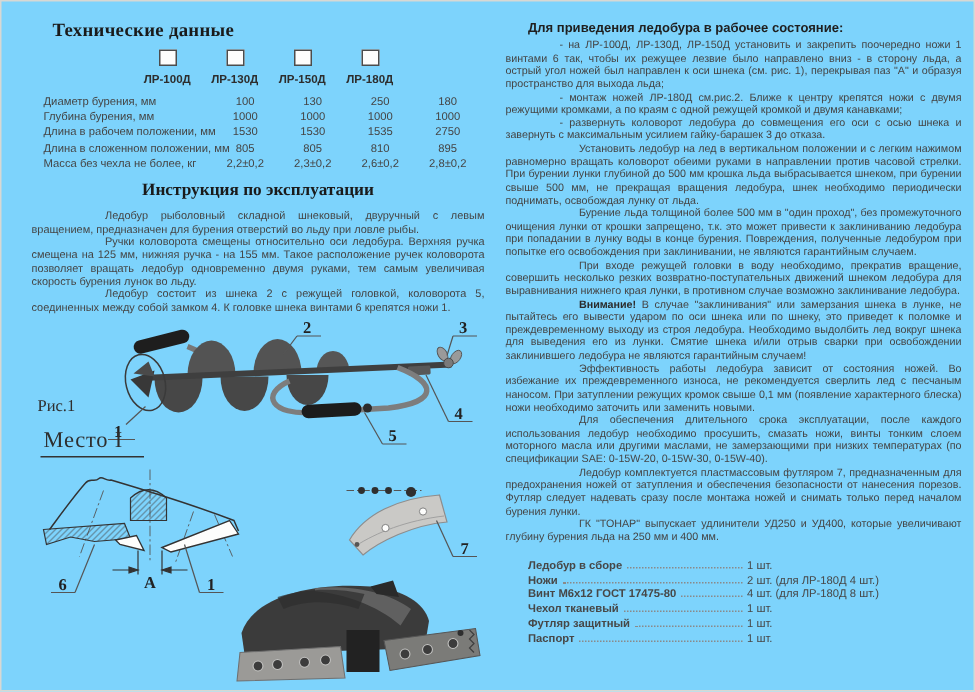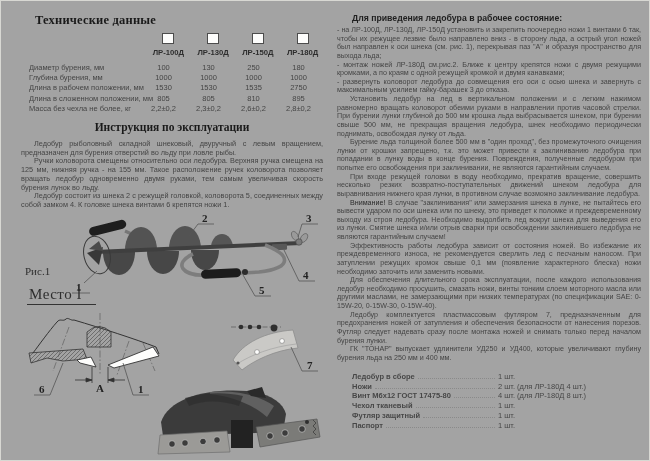--- a/index.html
+++ b/index.html
@@ -1,43 +1,43 @@
 <!DOCTYPE html>
 <html lang="ru"><head>
 <meta charset="utf-8">
 <style>
   html,body{margin:0;padding:0;background:#e9e9e6;}
   .page{
     width:650px;height:461px;position:relative;margin:0 auto;
-    background:#a3a3a3;border:1px solid #d8d8d3;box-sizing:border-box;overflow:hidden;
+    background:#7dd3fc;border:1px solid #d8d8d3;box-sizing:border-box;overflow:hidden;
     font-family:"Liberation Sans",sans-serif;color:#454545;
   }
   
   .tech{position:absolute;left:28px;top:12px;width:296px;}
   .tech h1{
     font-family:"Liberation Serif",serif;font-size:12.5px;font-weight:bold;
     color:#1a1a1a;margin:0 0 5px 6px;letter-spacing:.2px;
   }
-  .t-heads{display:flex;margin-left:117px;}
+  .t-heads{display:flex;margin-left:60px;}
   .t-head{width:45px;display:flex;flex-direction:column;align-items:center;gap:4px;}
   .cb{width:10px;height:9px;border:1.2px solid #4c4c4c;background:#fdfdfc;}
   .t-model{font-weight:bold;font-size:7.7px;color:#2d2d2d;white-space:nowrap;}
   .t-rows{margin-top:6px;}
   .t-row{display:flex;line-height:10.2px;}
   .t-label{width:112px;font-size:7.5px;white-space:nowrap;}
   .t-val{width:45px;text-align:center;font-size:7.5px;}
   
   .instr{position:absolute;left:20px;top:120px;width:302px;}
   .instr h2{
     font-family:"Liberation Serif",serif;font-size:11.5px;font-weight:bold;
     text-align:center;color:#1a1a1a;margin:0 0 7px;
   }
   .para{margin:0;font-size:7.3px;line-height:8.7px;text-align:justify;}
   .para.indent{text-indent:13px;}
-  .lead{font-weight:normal;color:#2b2b2b;}
+  .lead{font-weight:bold;color:#2b2b2b;margin-left:36px;}
   
   .figlabel{font-family:"Liberation Serif",serif;color:#2e2e2e;position:absolute;}
   .fig1-caption{left:24px;top:264px;font-size:11px;}
   .place-title{
     left:26px;top:285px;font-size:15px;letter-spacing:.5px;
     border-bottom:1.5px solid #333;padding:0 14px 1px 2px;
   }
   .fig2-caption{left:46px;top:408px;width:118px;font-size:9.5px;line-height:11px;}
   .fig2-caption .l1{padding-left:72px;}
   svg text{font-family:"Liberation Serif",serif;font-weight:bold;fill:#222;}

